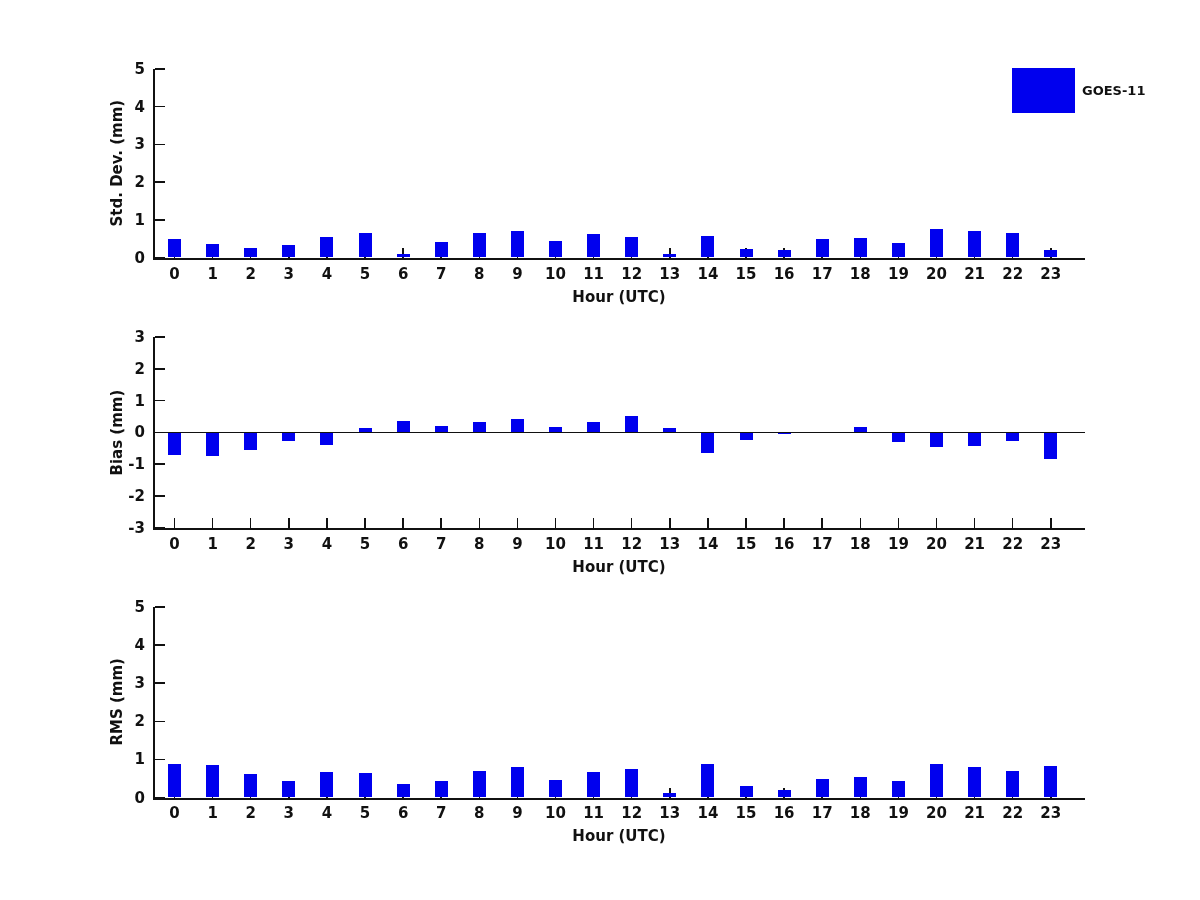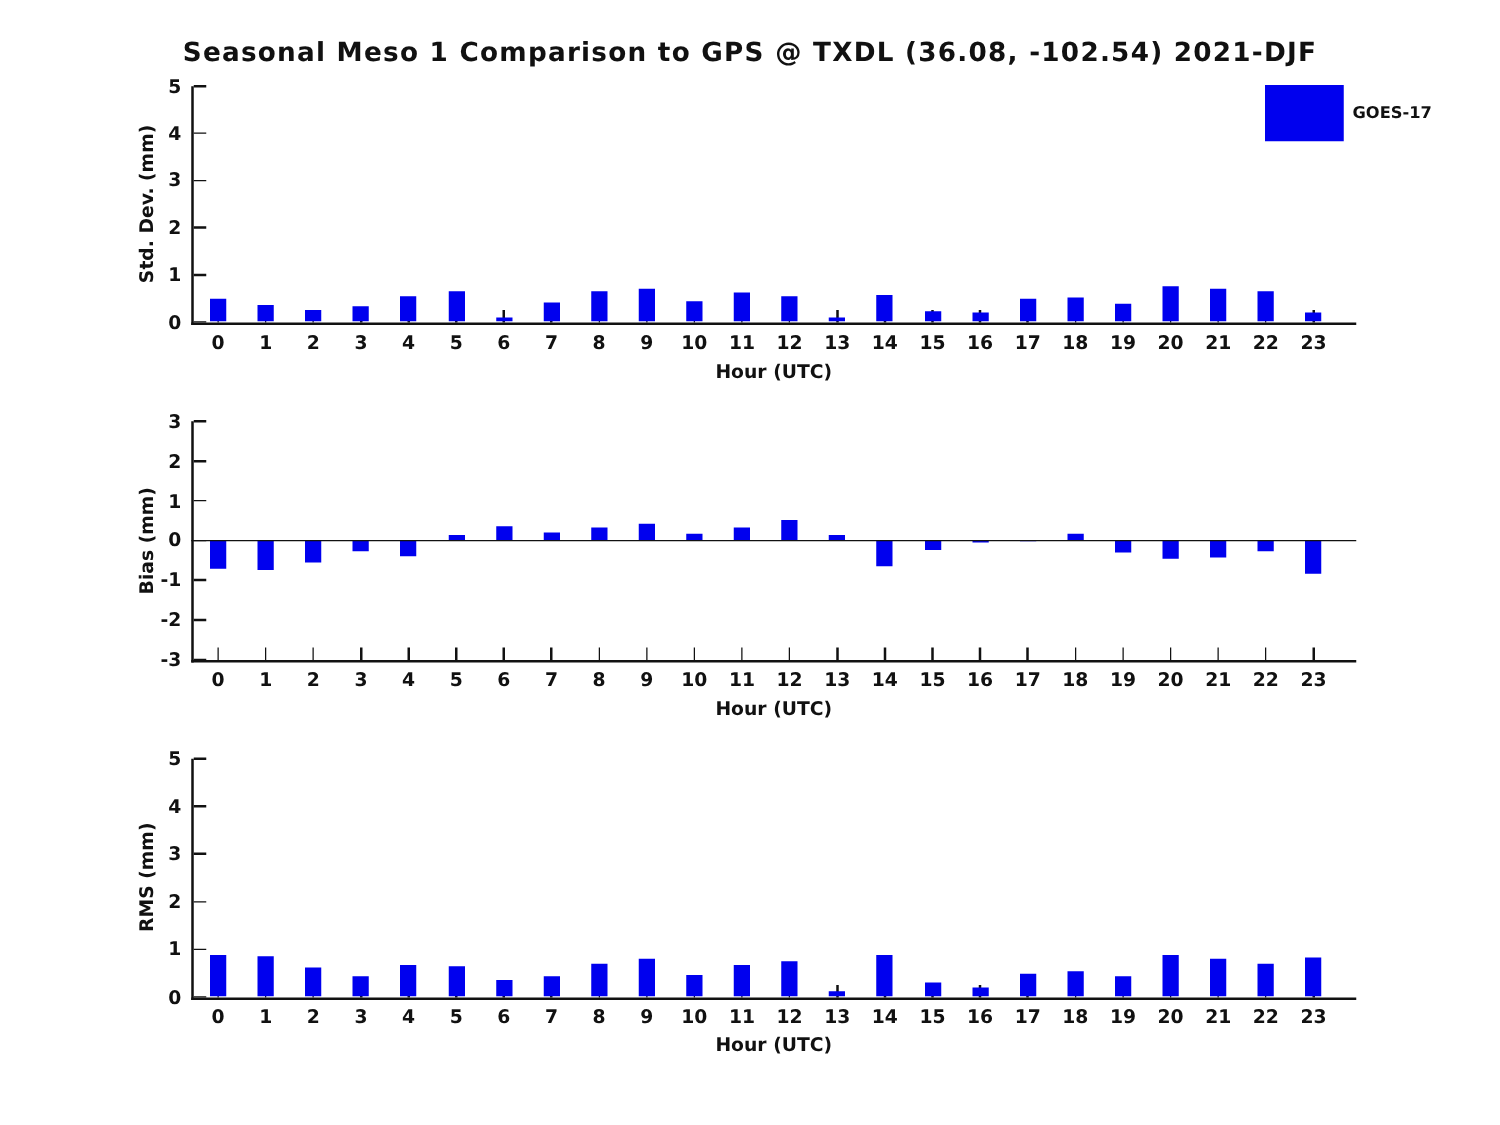--- a/index.html
+++ b/index.html
@@ -32,24 +32,23 @@
     line-height:18px;white-space:nowrap;
   }
   .xlab{text-align:center;}
   .xtl{text-align:center;}
   .ytl{text-align:right;}
 </style>
 </head>
 <body>
 
 <div id="figure" style="background: rgb(255, 255, 255);">
-  <div class="fig-title">Seasonal Meso 1 Comparison to GPS @ TXDL (36.08, -102.54) 2021-DJF</div>
   <div class="legend">
     <div class="legend-swatch" style="background: rgb(0, 0, 238);"></div>
-    <div class="legend-label">GOES-17</div>
+    <div class="legend-label">GOES-11</div>
   </div>
 
 <div style="position: absolute; left: 153px; top: 69px; width: 2px; height: 190.5px; background: rgb(17, 17, 17);"></div>
     <div style="position: absolute; left: 153px; top: 257.5px; width: 932px; height: 2px; background: rgb(17, 17, 17);"></div>
     <div style="position: absolute; left: 155px; top: 256.75px; width: 10px; height: 1.5px; background: rgb(17, 17, 17);"></div>
     <div class="ytl" style="position: absolute; left: 103px; top: 248.5px; width: 42px;">0</div>
     <div style="position: absolute; left: 155px; top: 219.05px; width: 10px; height: 1.5px; background: rgb(17, 17, 17);"></div>
     <div class="ytl" style="position: absolute; left: 103px; top: 210.8px; width: 42px;">1</div>
     <div style="position: absolute; left: 155px; top: 181.35px; width: 10px; height: 1.5px; background: rgb(17, 17, 17);"></div>
     <div class="ytl" style="position: absolute; left: 103px; top: 173.1px; width: 42px;">2</div>

